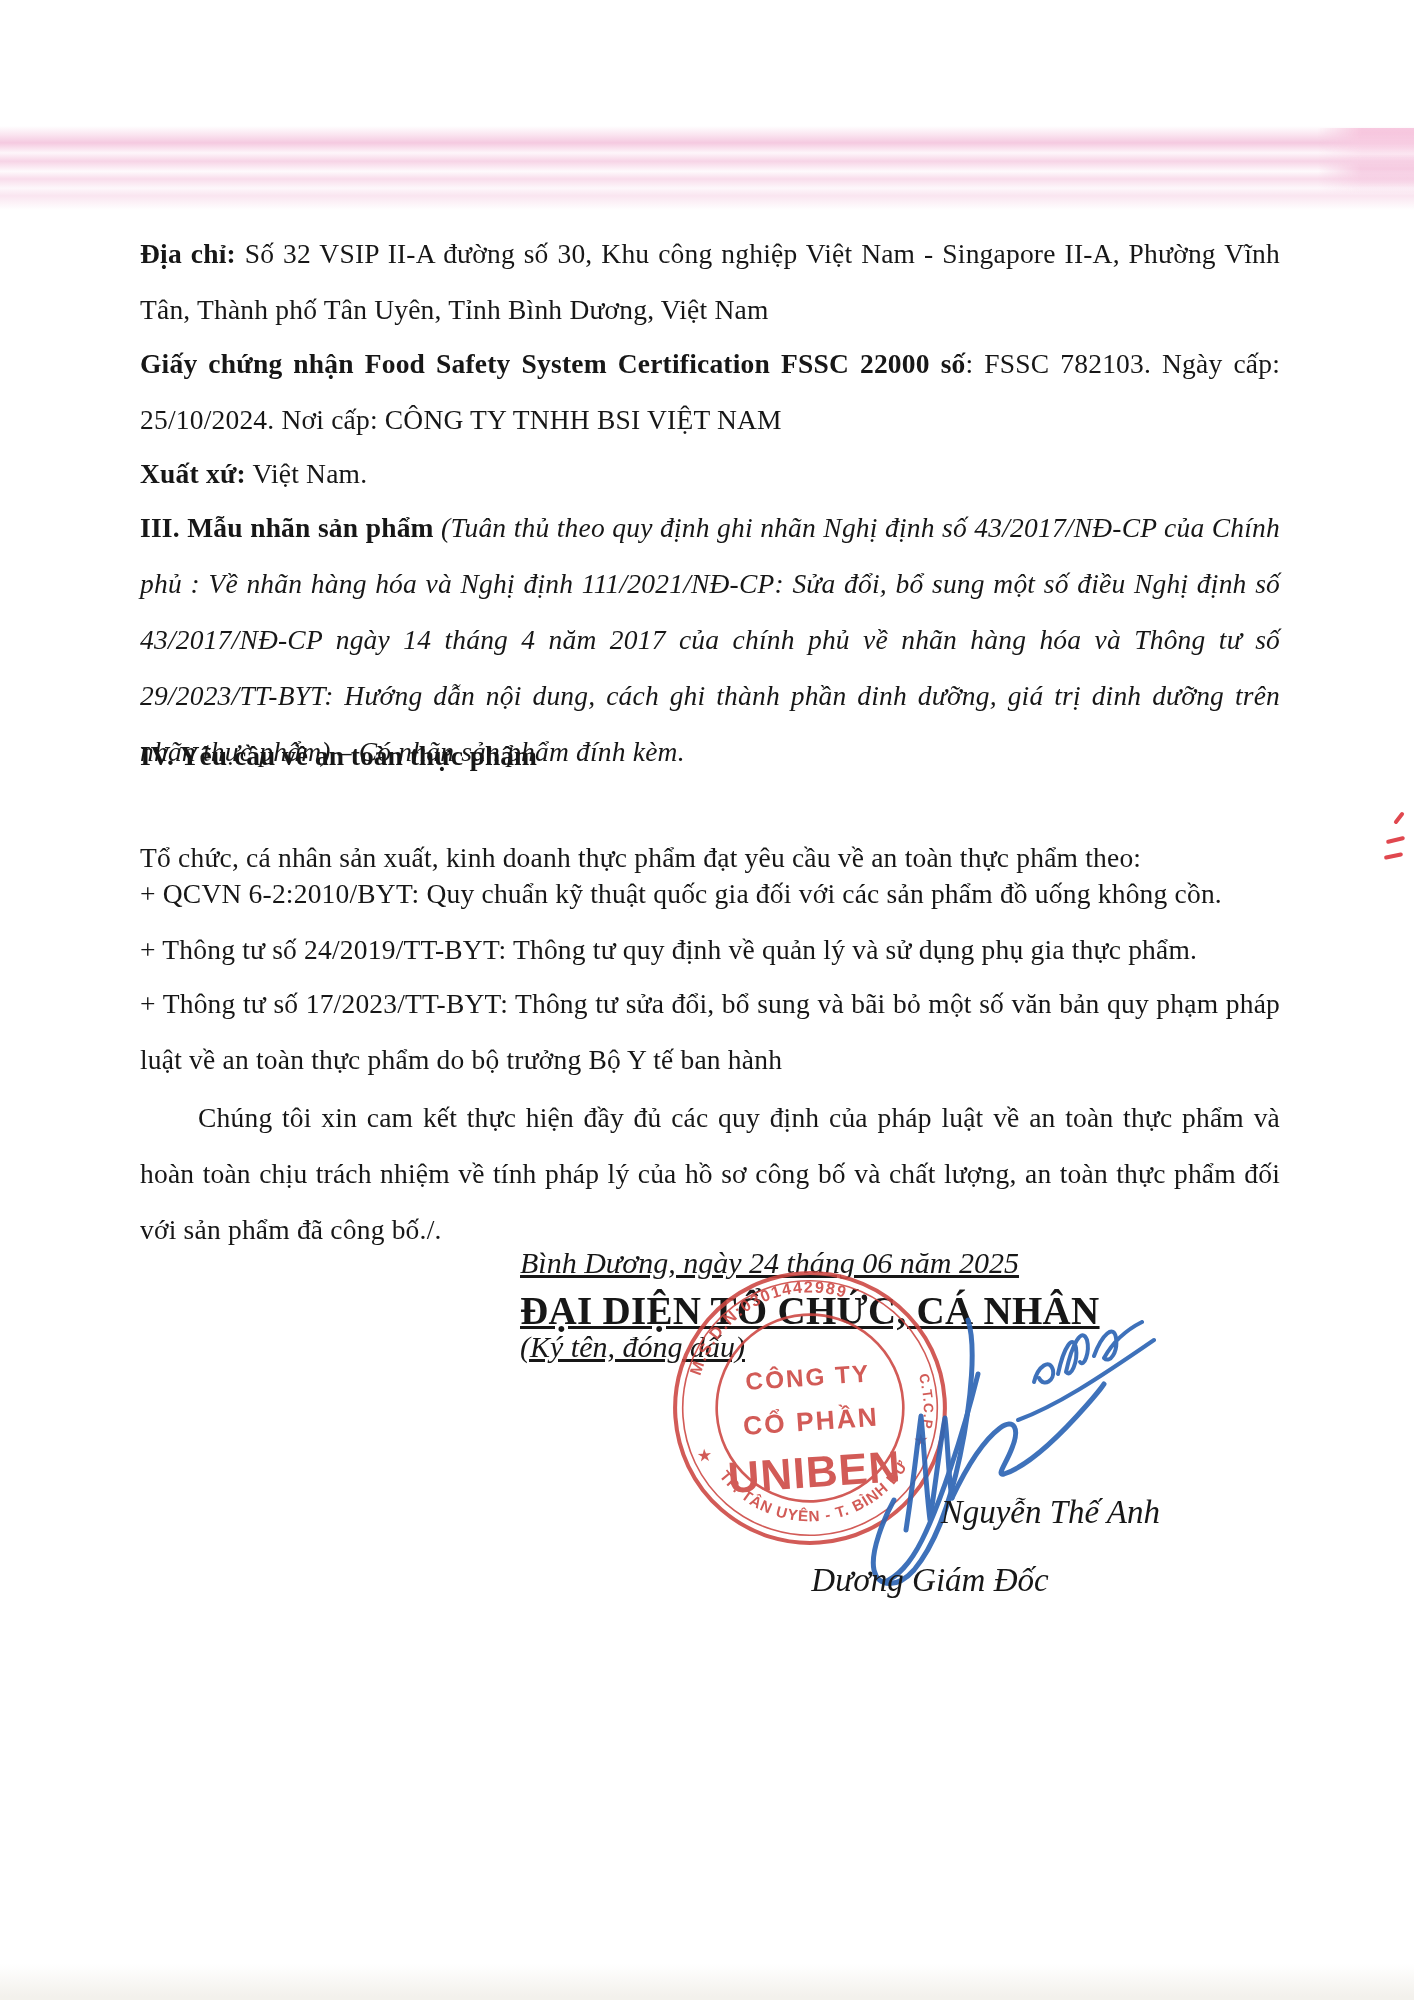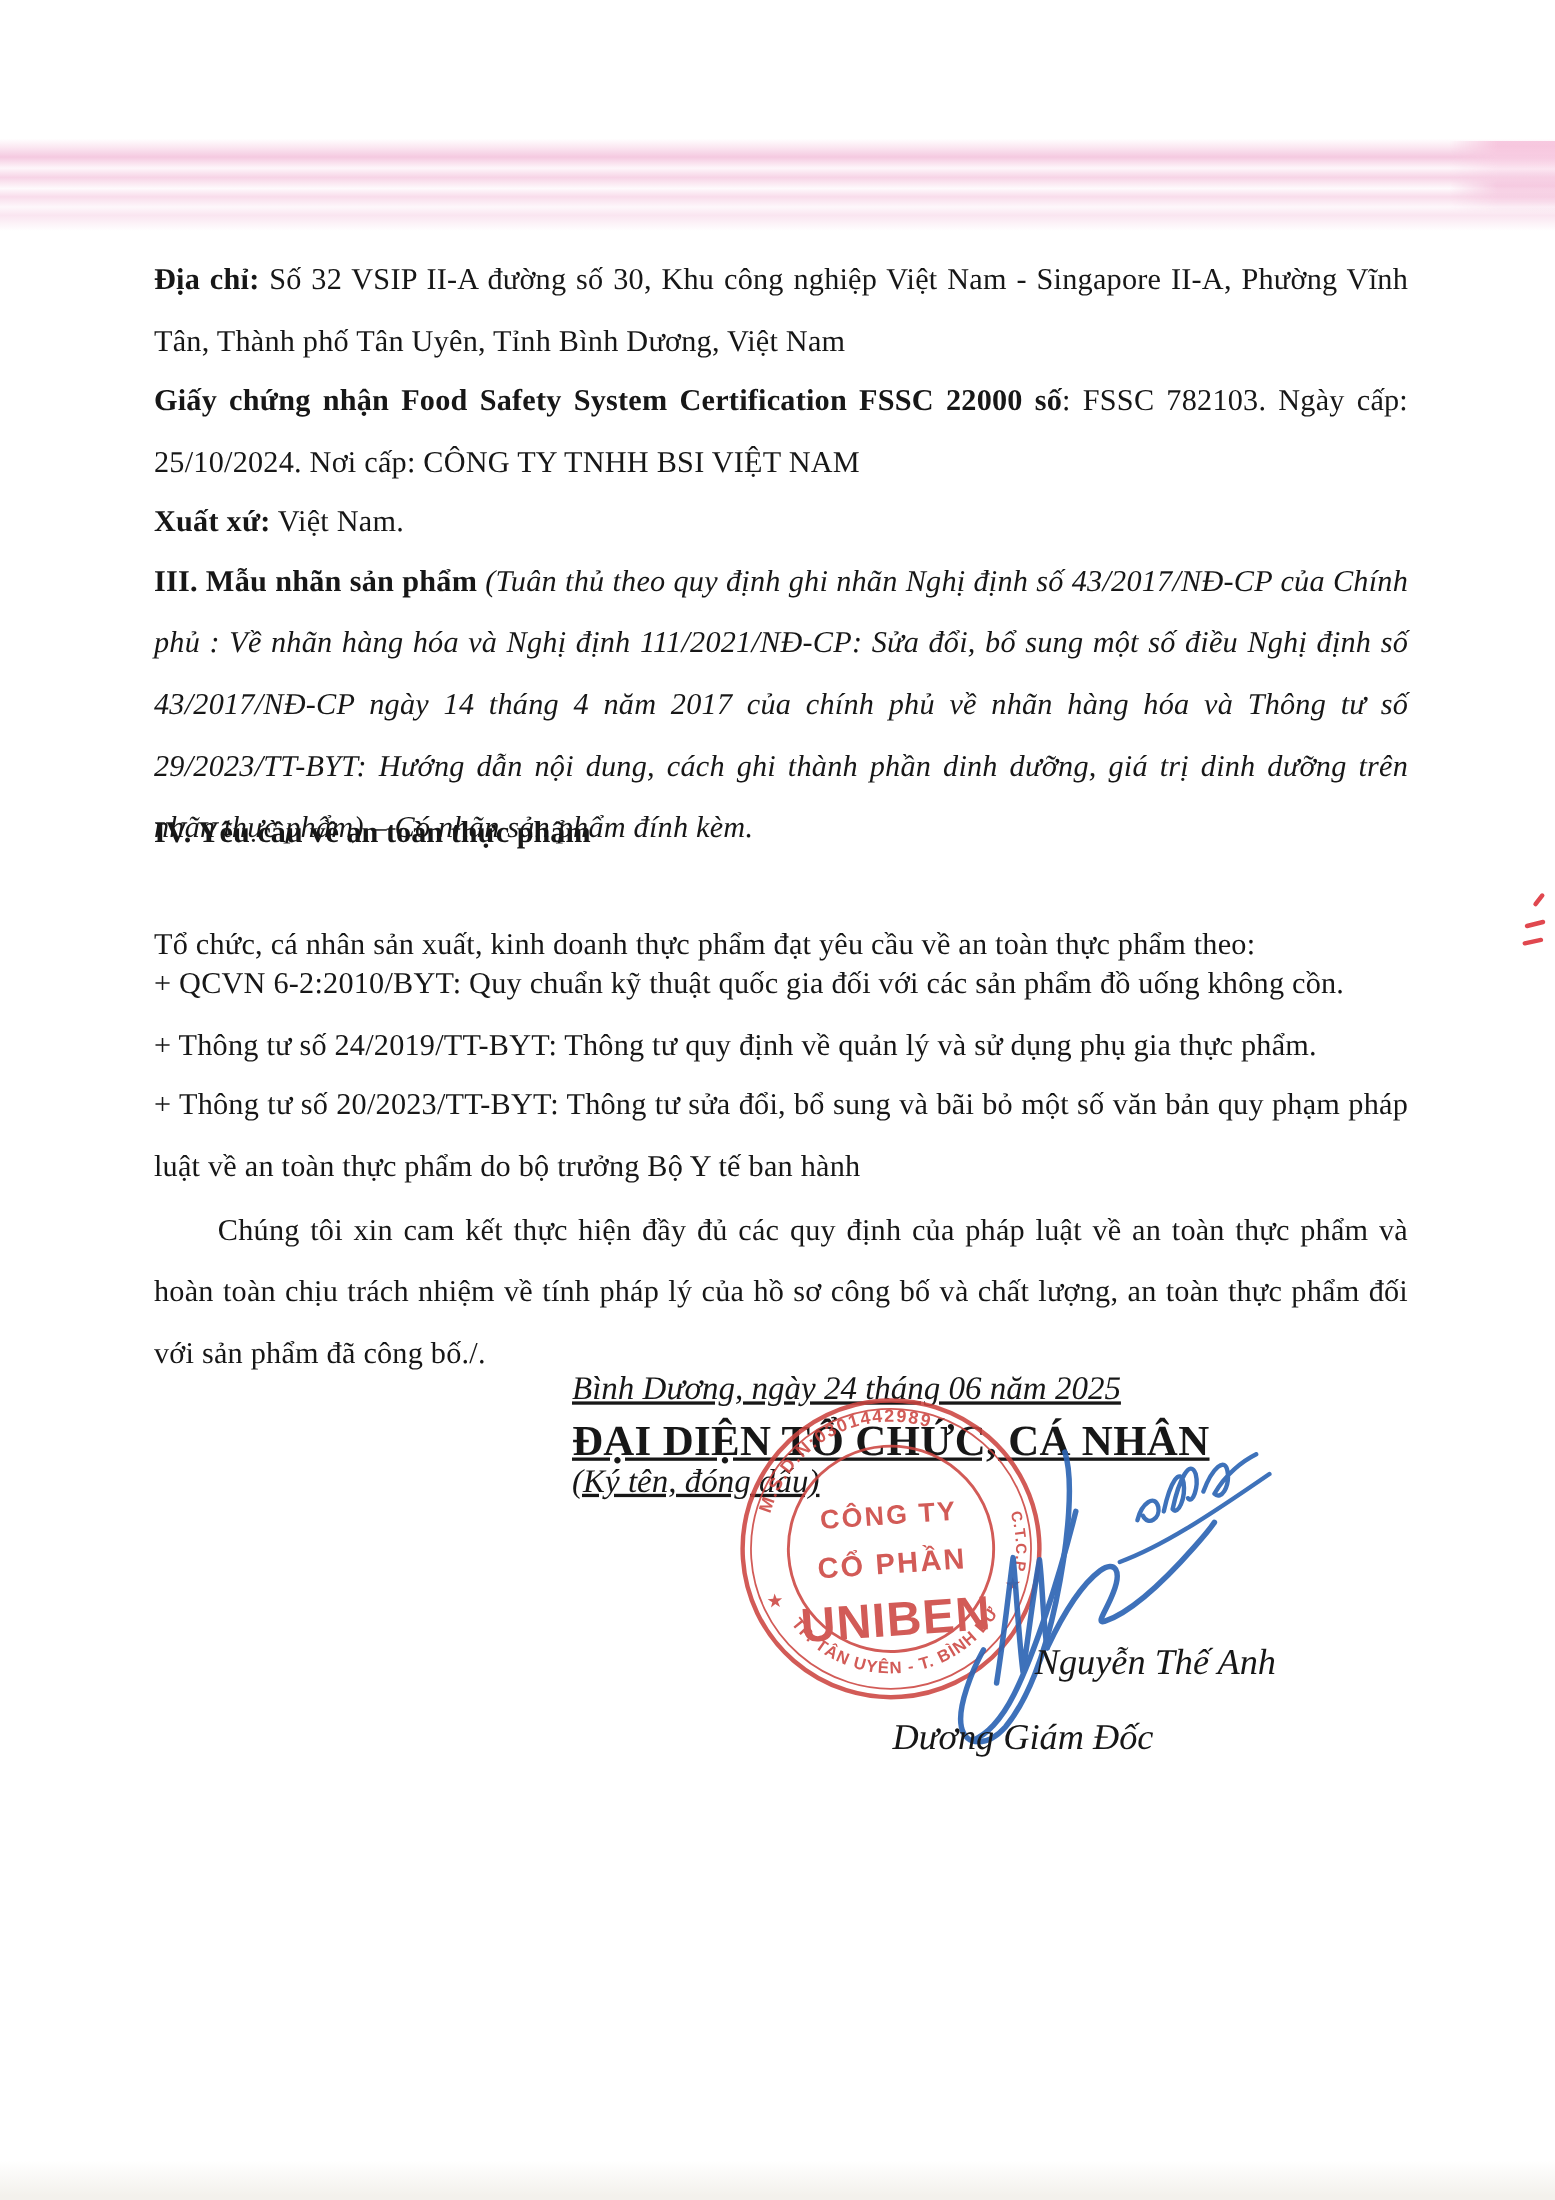--- a/index.html
+++ b/index.html
@@ -79,21 +79,21 @@
 <p class="para" style="top:472px;"><b>III. Mẫu nhãn sản phẩm </b><span class="it">(Tuân thủ theo quy định ghi nhãn Nghị định số 43/2017/NĐ-CP của Chính phủ : Về nhãn hàng hóa và Nghị định 111/2021/NĐ-CP: Sửa đổi, bổ sung một số điều Nghị định số 43/2017/NĐ-CP ngày 14 tháng 4 năm 2017 của chính phủ về nhãn hàng hóa và Thông tư số 29/2023/TT-BYT: Hướng dẫn nội dung, cách ghi thành phần dinh dưỡng, giá trị dinh dưỡng trên nhãn thực phẩm) – Có nhãn sản phẩm đính kèm.</span></p>
 
 <h3 class="heading" style="top:728px;margin:0;">IV. Yêu cầu về an toàn thực phẩm</h3>
 
 <p class="para" style="top:802px;">Tổ chức, cá nhân sản xuất, kinh doanh thực phẩm đạt yêu cầu về an toàn thực phẩm theo:</p>
 
 <p class="para" style="top:838px;">+ QCVN 6-2:2010/BYT: Quy chuẩn kỹ thuật quốc gia đối với các sản phẩm đồ uống không cồn.</p>
 
 <p class="para" style="top:894px;">+ Thông tư số 24/2019/TT-BYT: Thông tư quy định về quản lý và sử dụng phụ gia thực phẩm.</p>
 
-<p class="para" style="top:948px;">+ Thông tư số 20/2023/TT-BYT: Thông tư sửa đổi, bổ sung và bãi bỏ một số văn bản quy phạm pháp luật về an toàn thực phẩm do bộ trưởng Bộ Y tế ban hành</p>
+<p class="para" style="top:948px;">+ Thông tư số 17/2023/TT-BYT: Thông tư sửa đổi, bổ sung và bãi bỏ một số văn bản quy phạm pháp luật về an toàn thực phẩm do bộ trưởng Bộ Y tế ban hành</p>
 
 <p class="para indent" style="top:1062px;">Chúng tôi xin cam kết thực hiện đầy đủ các quy định của pháp luật về an toàn thực phẩm và hoàn toàn chịu trách nhiệm về tính pháp lý của hồ sơ công bố và chất lượng, an toàn thực phẩm đối với sản phẩm đã công bố./.</p>
 
 <div class="sig-line date-line">Bình Dương, ngày 24 tháng 06 năm 2025</div>
 <div class="sig-line rep-line">ĐẠI DIỆN TỔ CHỨC, CÁ NHÂN</div>
 <div class="sig-line ky-line">(Ký tên, đóng dấu)</div>
 
 <svg class="stamp-svg" width="284" height="284" viewBox="0 0 280 280">
   <g transform="rotate(-4 140 140)" opacity="0.88" fill="none" stroke="#cc4540">
     <circle cx="140" cy="140" r="133" stroke-width="4"></circle>

